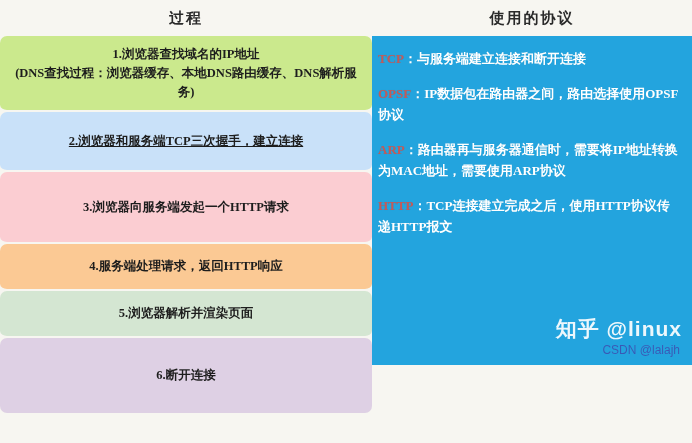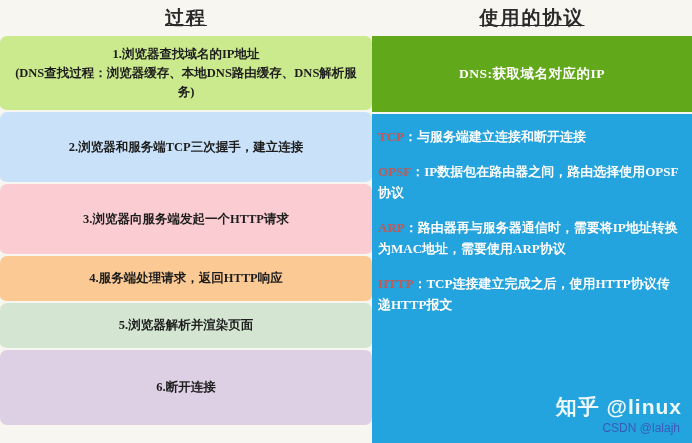--- a/index.html
+++ b/index.html
@@ -17,24 +17,23 @@
   }
 
   
   .header{
     position:absolute;left:0;top:0;width:692px;height:36px;
     background:#f7f6f1;
     display:flex;
   }
   .header-cell{
     display:flex;align-items:center;justify-content:center;
-    font-size:19px;font-weight:700;color:#2a2a2a;
+    font-size:15px;font-weight:700;color:#2a2a2a;
     letter-spacing:2px;
     font-family:"Liberation Serif","DejaVu Serif",serif;
-    text-decoration:underline;
   }
   .header-cell.left{width:372px;height:36px;}
   .header-cell.right{width:320px;height:36px;}
 
   
   .left-col{
     position:absolute;left:0;top:36px;width:372px;height:407px;
     box-sizing:border-box;
   }
   .row{
@@ -46,21 +45,21 @@
     font-size:12.5px;
     line-height:19px;
     padding:2px 12px;
     border-bottom:2px solid #f7f6f1;
     font-family:"Liberation Serif","DejaVu Serif",serif;
     font-weight:600;
     border-radius:7px;
   }
   .row .rtxt{white-space:pre-line;}
   .row.r1{height:76px;background:#cbe98d;}
-  .row.r2{height:72px;background:#c9e1f9;}
+  .row.r2{height:60px;background:#c9e1f9;text-decoration:underline;}
   .row.r3{height:72px;background:#fbcdd2;}
   .row.r4{height:47px;background:#fbc994;}
   .row.r5{height:47px;background:#d4e6d2;}
   .row.r6{height:75px;background:#ded0e4;border-bottom:none;}
 
   
   .right-col{
     position:absolute;left:372px;top:36px;width:320px;height:407px;
     box-sizing:border-box;
   }
@@ -135,23 +134,20 @@
     <div class="row r5">
       <span class="rtxt">5.浏览器解析并渲染页面</span>
     </div>
     <div class="row r6">
       <span class="rtxt">6.断开连接</span>
     </div>
   </div>
 
   <div class="right-col">
 
-    <div class="proto-top">
-      <span>DNS:获取域名对应的IP</span>
-    </div>
 
     <div class="proto-body">
 
       <div class="proto-item">
         <span class="pname">TCP</span><span class="pdesc">：与服务端建立连接和断开连接</span>
       </div>
 
 
       <div class="proto-item">
         <span class="pname">OPSF</span><span class="pdesc">：IP数据包在路由器之间，路由选择使用OPSF协议</span>

